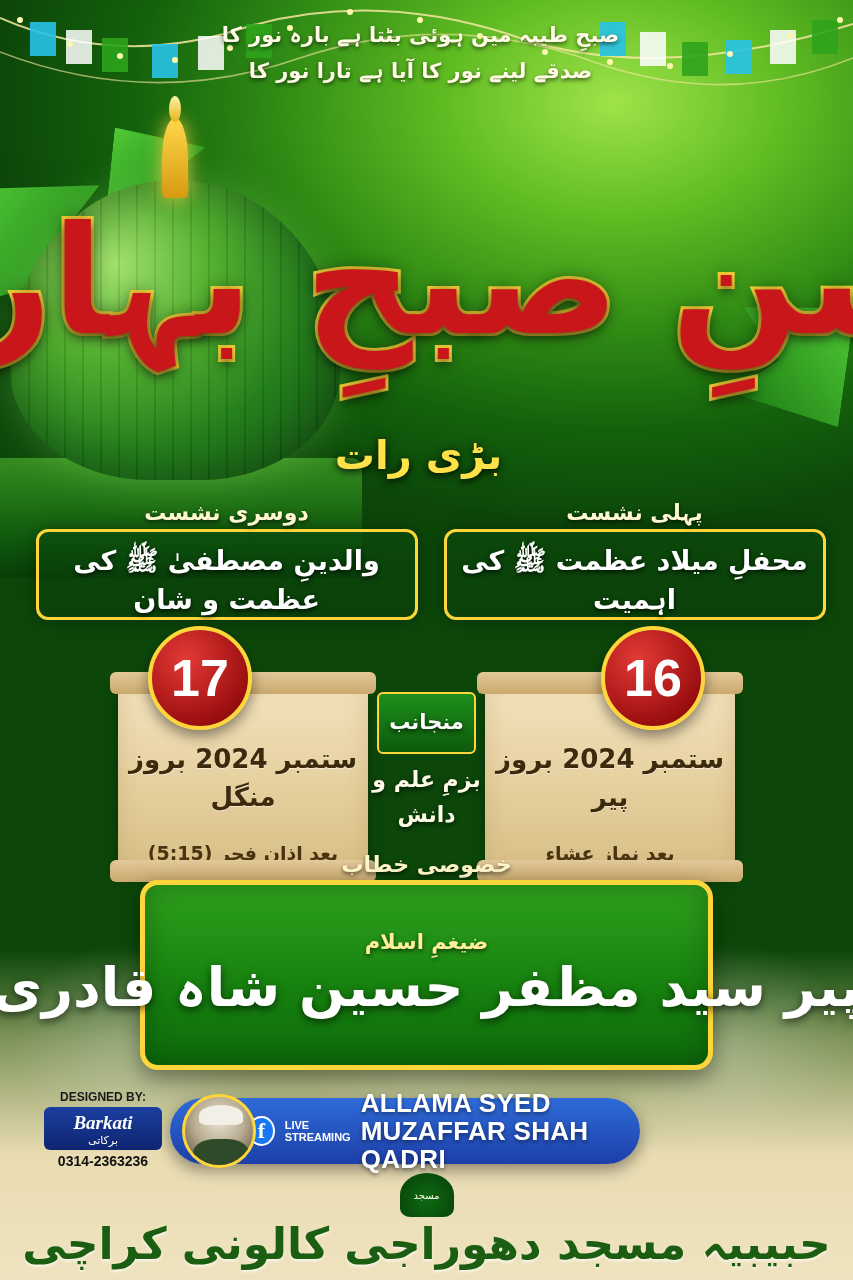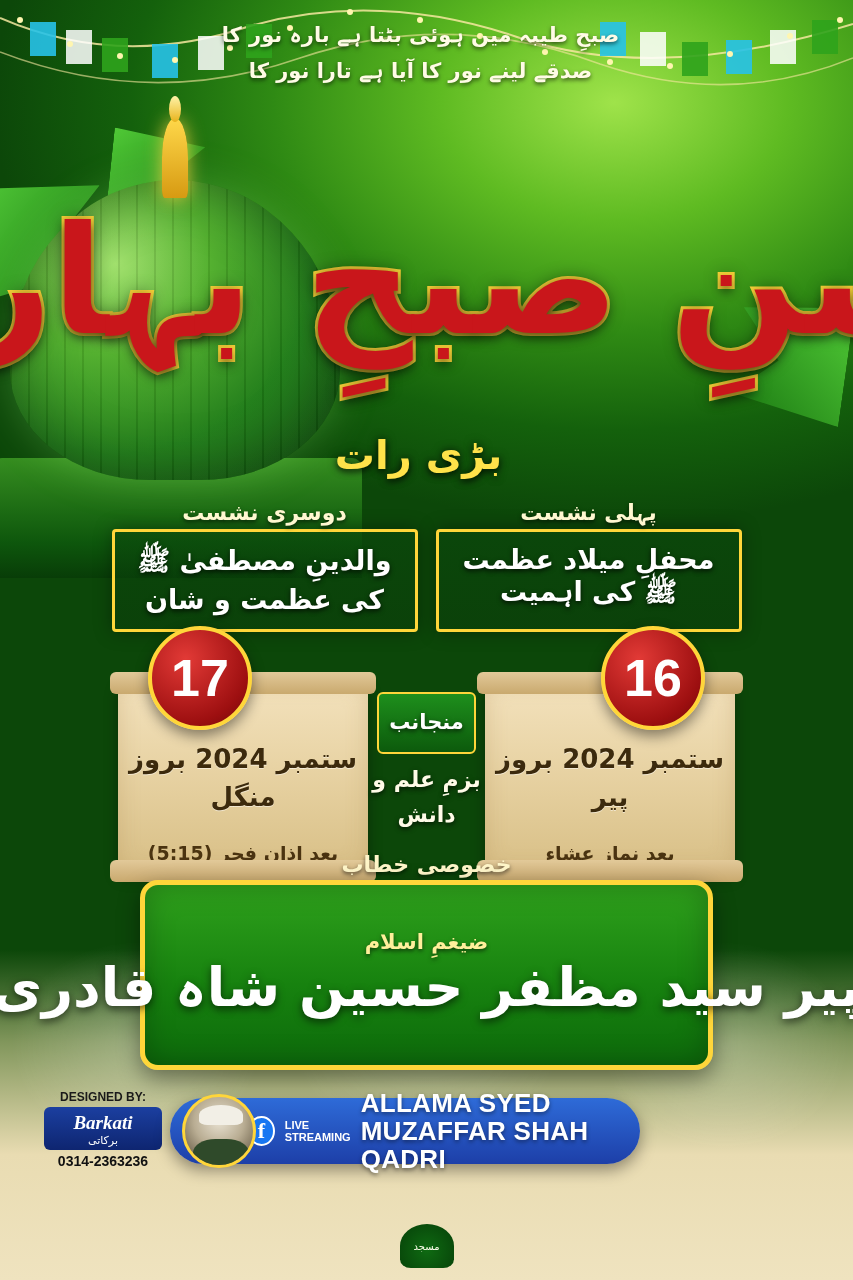--- a/index.html
+++ b/index.html
@@ -101,31 +101,31 @@
     position: absolute; top: 432px; left: 0; right: 16px; text-align: center;
     direction: rtl; font-family: "DejaVu Sans", sans-serif;
     font-size: 40px; font-weight: bold; color: #ffe24a;
     text-shadow: 0 0 10px rgba(0,0,0,.6), 0 3px 6px rgba(0,0,0,.55);
   }
   
   .sessions {
     position: absolute; top: 500px; left: 26px; right: 26px;
     display: flex; flex-direction: row-reverse; gap: 18px; justify-content: center;
   }
-  .session { position: relative; width: 306px; }
+  .session { position: relative; width: 382px; margin-left: 8px; }
   .session .cap {
     text-align: center; direction: rtl;
     font-family: "DejaVu Sans", sans-serif; font-size: 22px; font-weight: bold;
     color: #fff8d0; text-shadow: 0 2px 4px rgba(0,0,0,.6); margin-bottom: 4px;
   }
   .session .box {
     border: 3px solid #ffd63a;
-    border-radius: 4px;
+    border-radius: 12px;
     background: linear-gradient(180deg, rgba(10,70,12,.55), rgba(8,55,10,.35));
-    padding: 12px 10px 14px;
+    padding: 12px 10px 2px;
     text-align: center; direction: rtl;
     font-family: "DejaVu Sans", sans-serif;
     font-size: 27px; font-weight: bold; color: #ffffff;
     text-shadow: 0 2px 5px rgba(0,0,0,.75);
     box-shadow: 0 0 18px rgba(0,0,0,.35);
   }
   
   .dates {
     position: absolute; top: 640px; left: 0; right: 0; height: 240px;
   }
@@ -396,15 +396,16 @@
       <div>MUZAFFAR SHAH QADRI</div>
     </div>
   </div>
   <div class="avatar">
     <div class="turban"></div>
     <div class="body"></div>
   </div>
 
   <div class="footer">
     <div class="logo">مسجد</div>
+    <div class="mname">حبیبیہ مسجد دھوراجی کالونی کراچی</div>
   </div>
 
 </div>
 
 </body></html>

